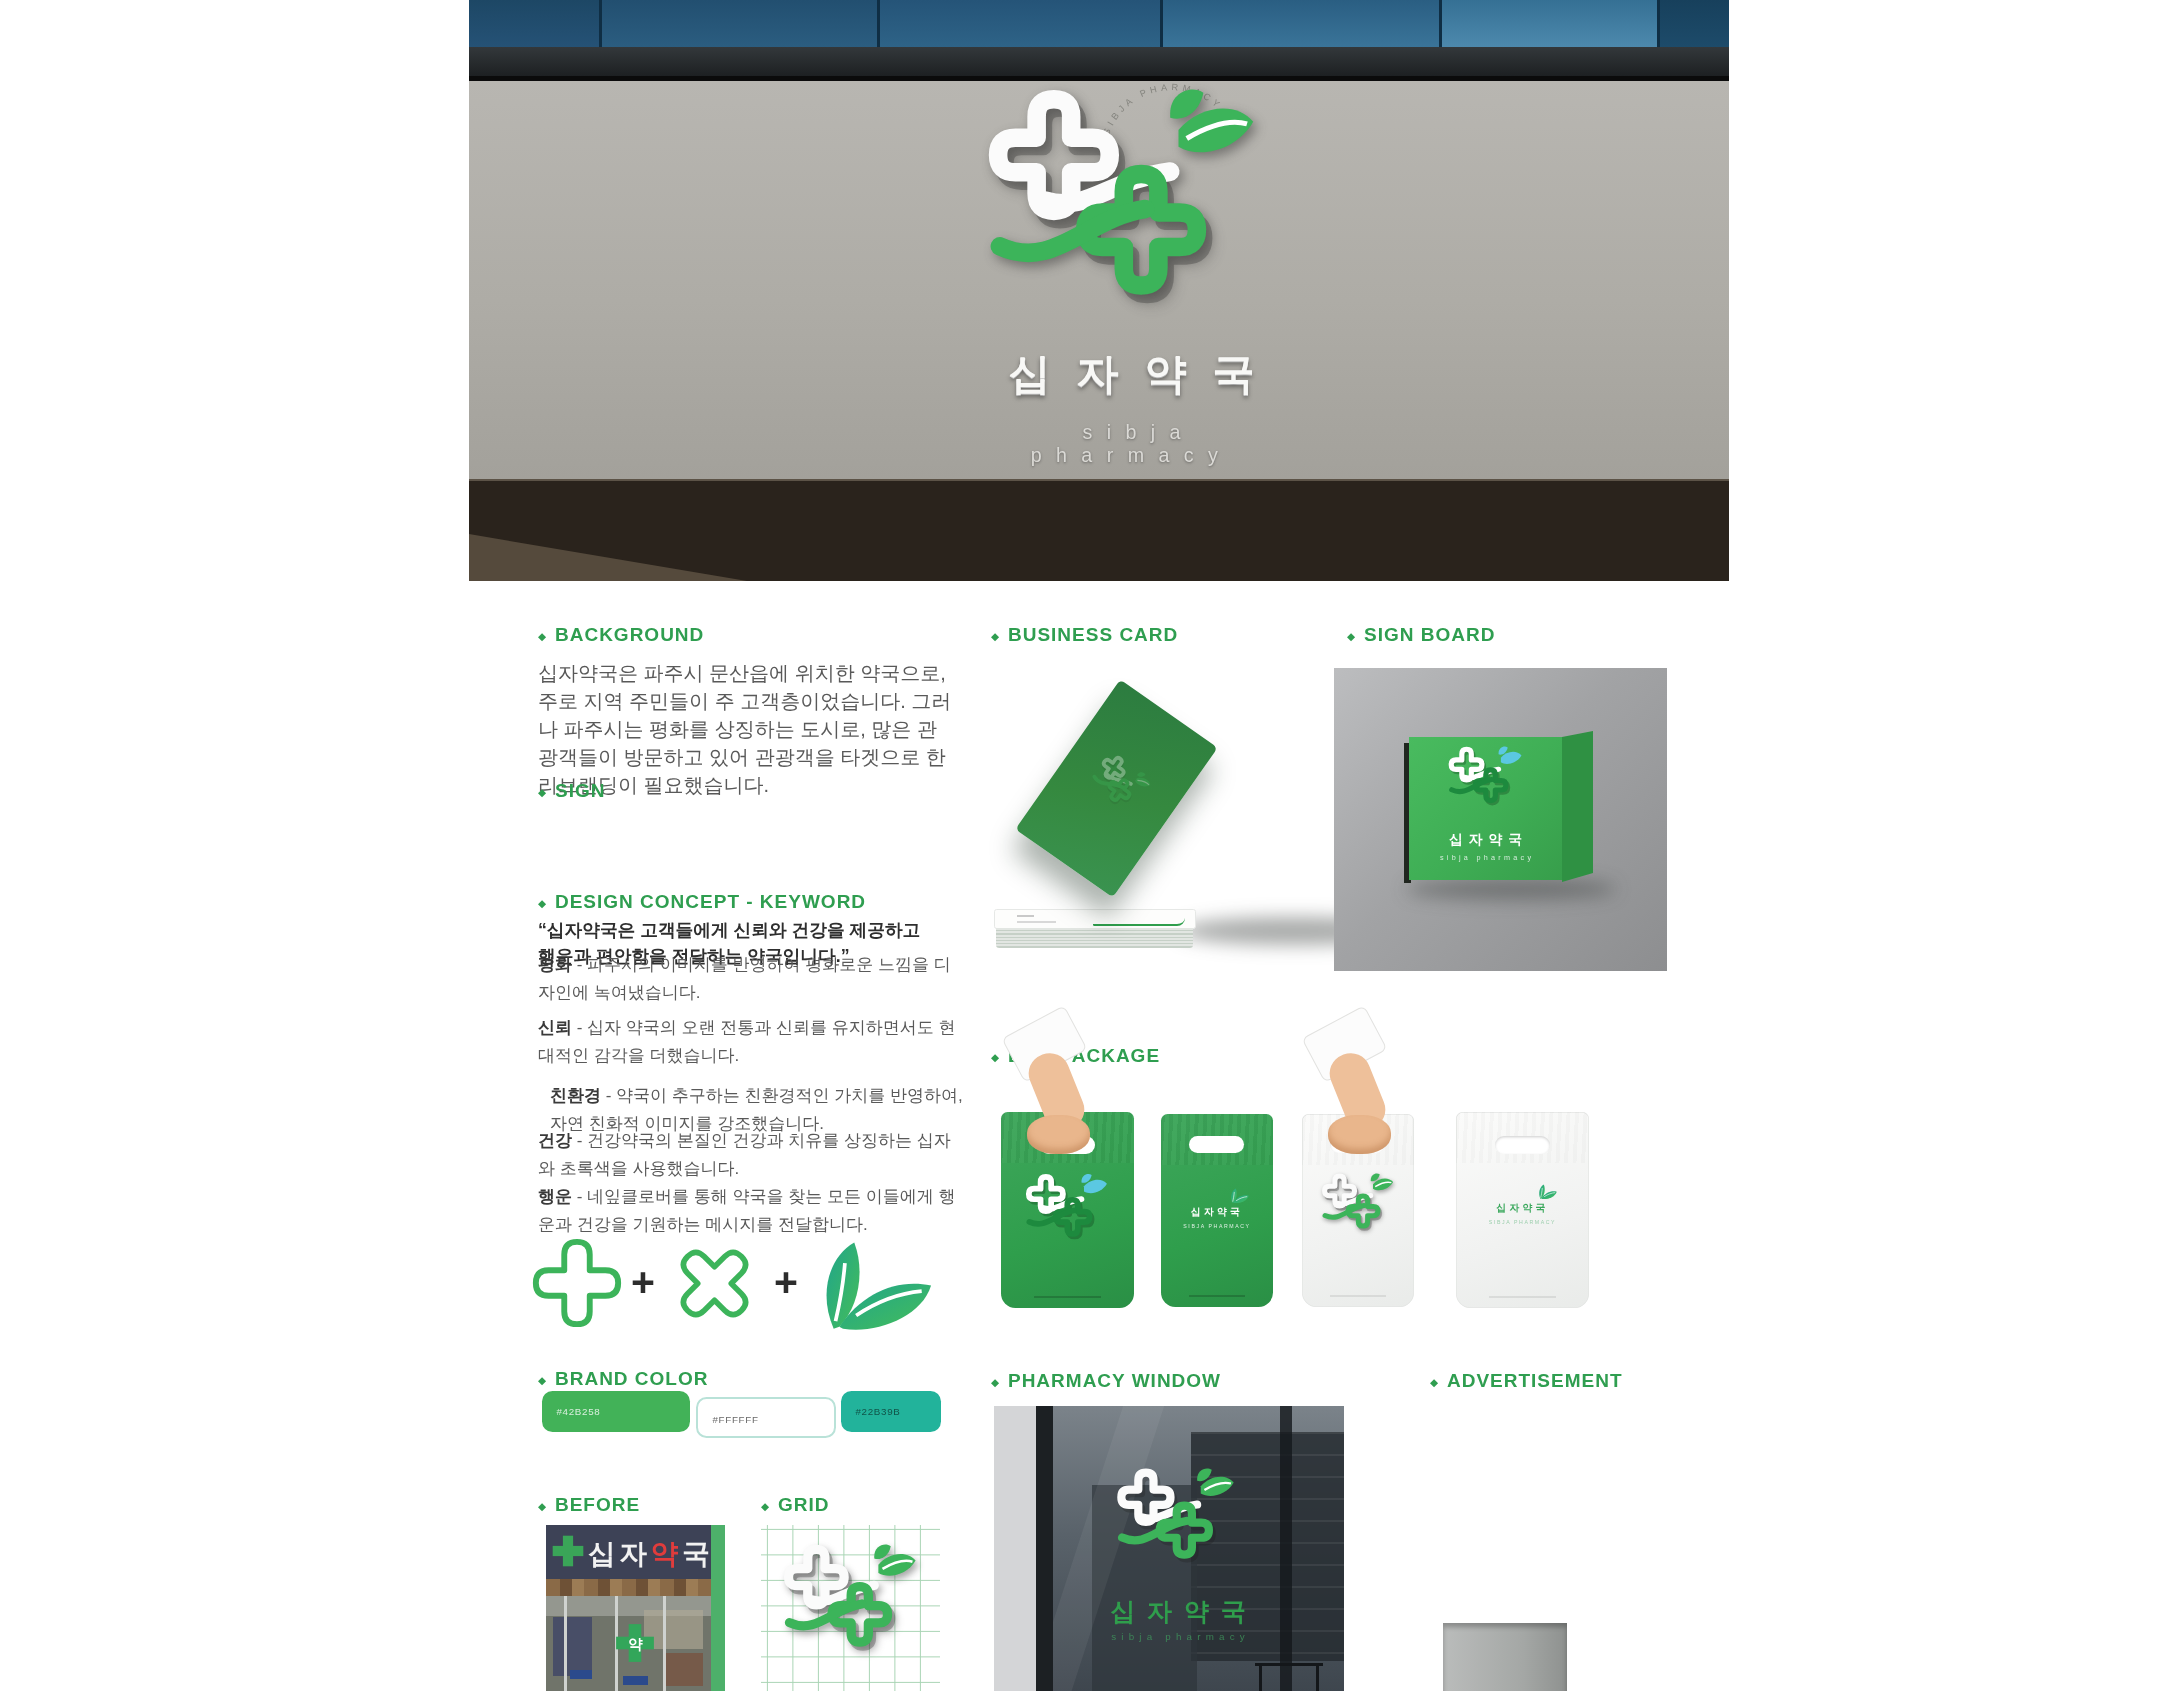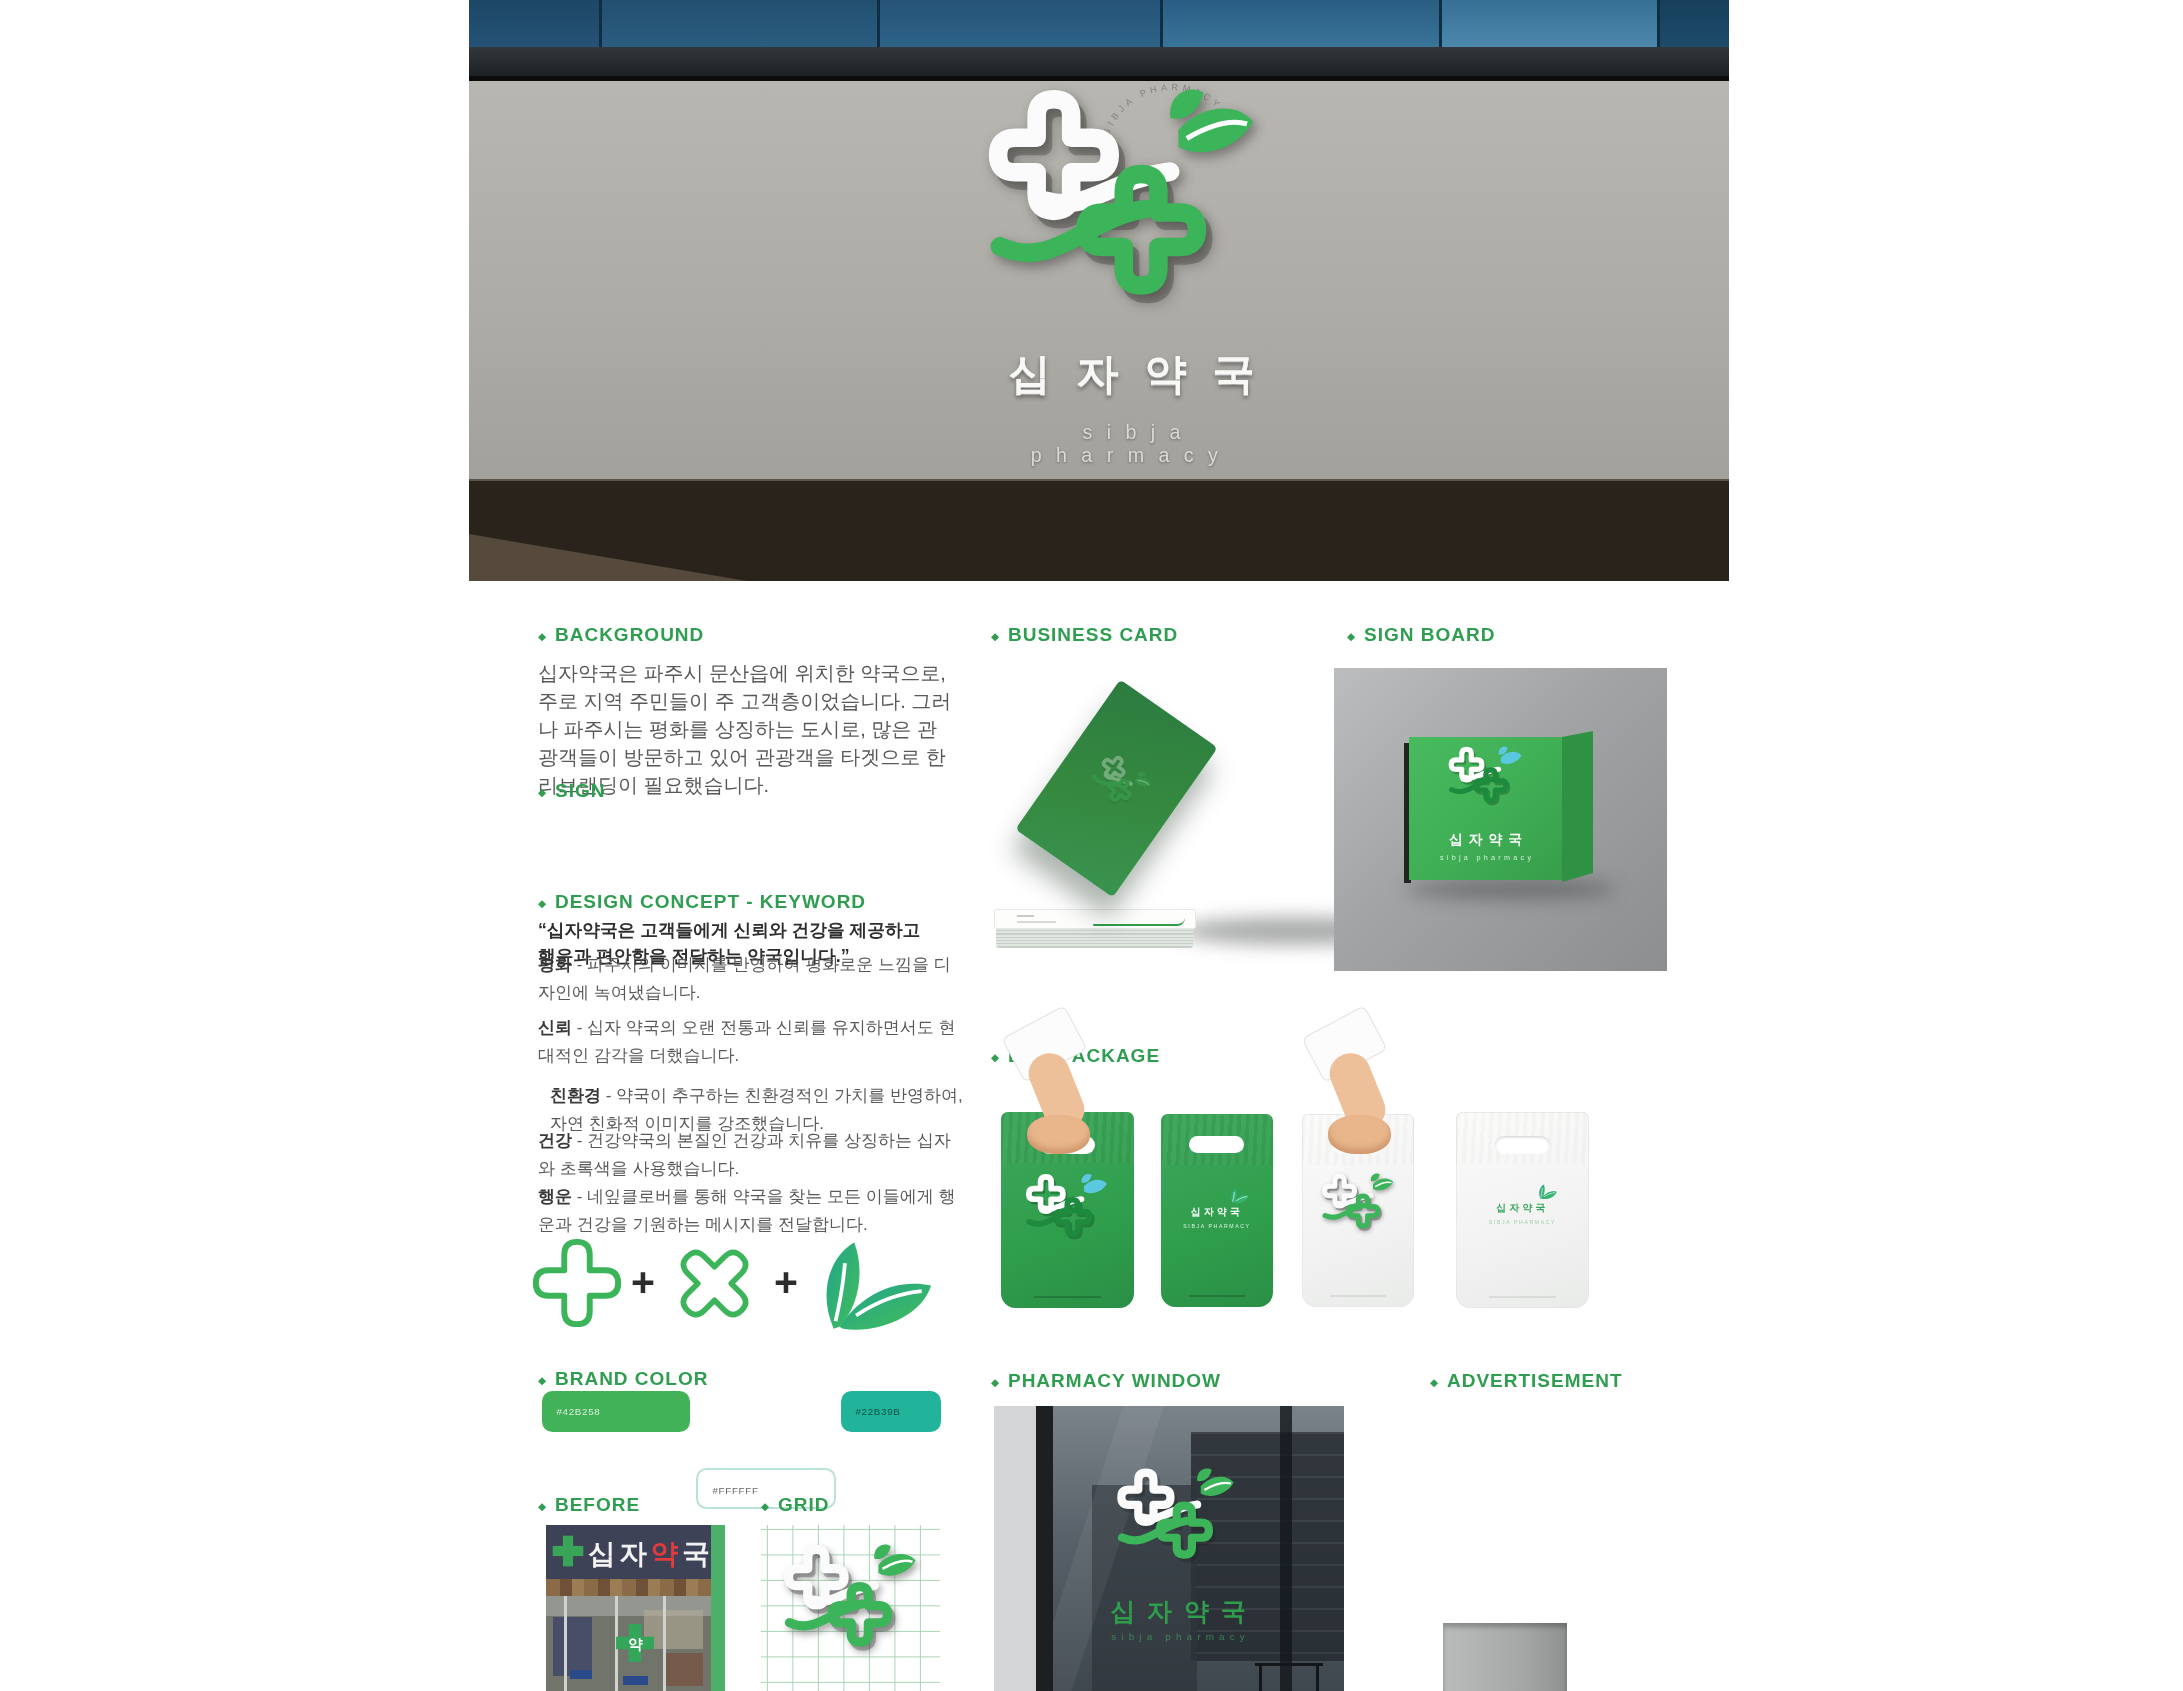--- a/index.html
+++ b/index.html
@@ -200,21 +200,21 @@
   <div class="abs" style="left:774px;top:1259px;font-size:41px;font-weight:bold;color:#2d2d2d">+</div>
   <svg class="abs" style="left:807px;top:1235px;width:132px;height:103px" viewBox="0 0 202 158" width="132" height="103">
       <use href="#icon-leaves"></use>
     </svg>
 
   <div class="sec-h" style="left:538px;top:1368px">
     <span class="blt">◆</span>
     <span>BRAND COLOR</span>
   </div>
   <div class="swatch" style="left:542px;top:1391px;width:148px;background:#42B258;color:rgba(255,255,255,.8)">#42B258</div>
-  <div class="swatch" style="left:696px;top:1468px;width:140px;background:#FFFFFF;border:2px solid #b9e2d8;color:#6a6a6a">#FFFFFF</div>
+  <div class="swatch" style="left:696px;top:1397px;width:140px;background:#FFFFFF;border:2px solid #b9e2d8;color:#6a6a6a">#FFFFFF</div>
   <div class="swatch" style="left:841px;top:1391px;width:100px;background:#22B39B;color:rgba(0,0,0,.55)">#22B39B</div>
 
   <div class="sec-h" style="left:538px;top:1494px">
     <span class="blt">◆</span>
     <span>BEFORE</span>
   </div>
   <div class="abs" style="left:546px;top:1525px;width:179px;height:167px;overflow:hidden;background:#70746a">
     <div class="abs" style="left:0;top:0;width:100%;height:54px;background:#3d4256">
       <svg class="abs" style="left:5.2px;top:9.2px;width:34px;height:34px" viewBox="0 0 100 100">
         <rect x="35" y="5" width="30" height="90" fill="#3aa558"></rect>

